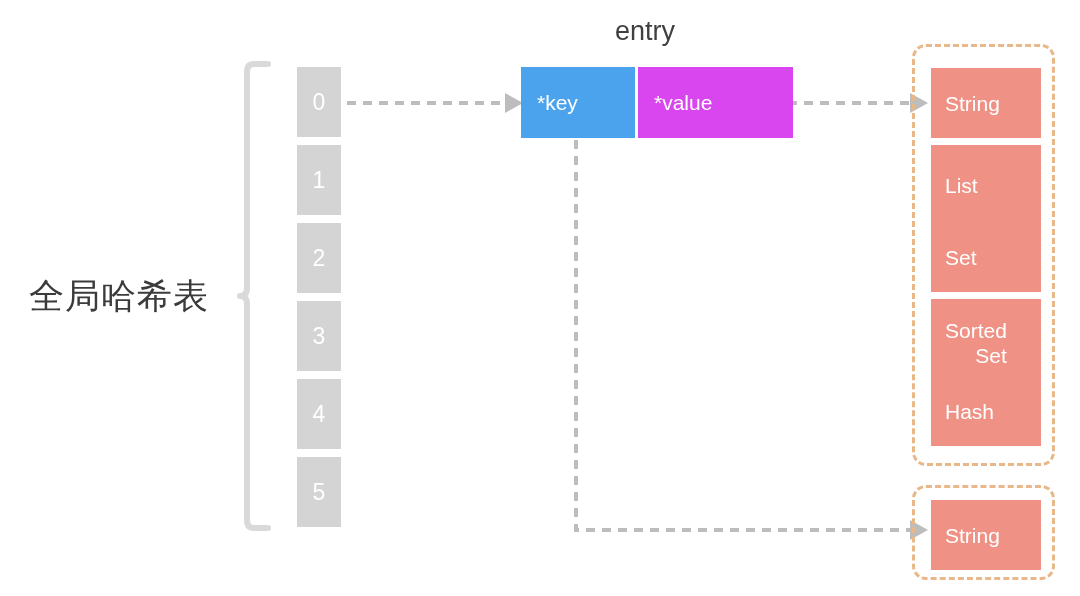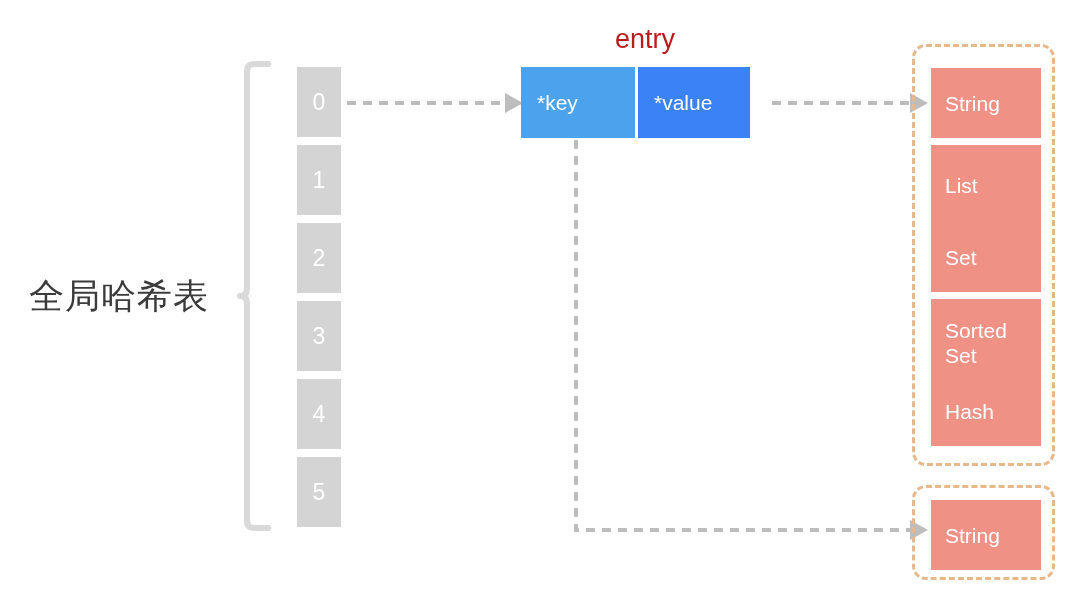--- a/index.html
+++ b/index.html
@@ -65,40 +65,40 @@
     transform: translateY(-50%);
     text-align: center;
     font-size: 23px;
     color: #ffffff;
   }
 
   
   .entry-label {
     position: absolute;
     left: 560px;
-    top: 24px;
+    top: 16px;
     width: 170px;
     text-align: center;
     font-size: 27px;
-    color: #b91c1c;
+    color: #404040;
   }
   .entry-key, .entry-value {
     position: absolute;
     top: 67px;
     height: 71px;
   }
   .entry-key {
     left: 521px;
     width: 114px;
     background: #4ba3ee;
   }
   .entry-value {
     left: 638px;
-    width: 112px;
-    background: #3b82f6;
+    width: 155px;
+    background: #d946ef;
     text-align: center;
   }
   .entry-key span, .entry-value span {
     position: absolute;
     left: 16px;
     top: 50%;
     transform: translateY(-50%);
     font-size: 21px;
     color: #ffffff;
   }
@@ -129,20 +129,21 @@
     background: #ef9184;
   }
   .type-box span {
     position: absolute;
     left: 14px;
     top: 50%;
     transform: translateY(-50%);
     font-size: 21px;
     line-height: 25px;
     color: #ffffff;
+    text-align: right;
   }
 </style>
 </head>
 <body>
 
 <div id="stage">
 
   <svg id="edges" viewBox="0 0 1080 596" xmlns="http://www.w3.org/2000/svg">
 
     <g>

